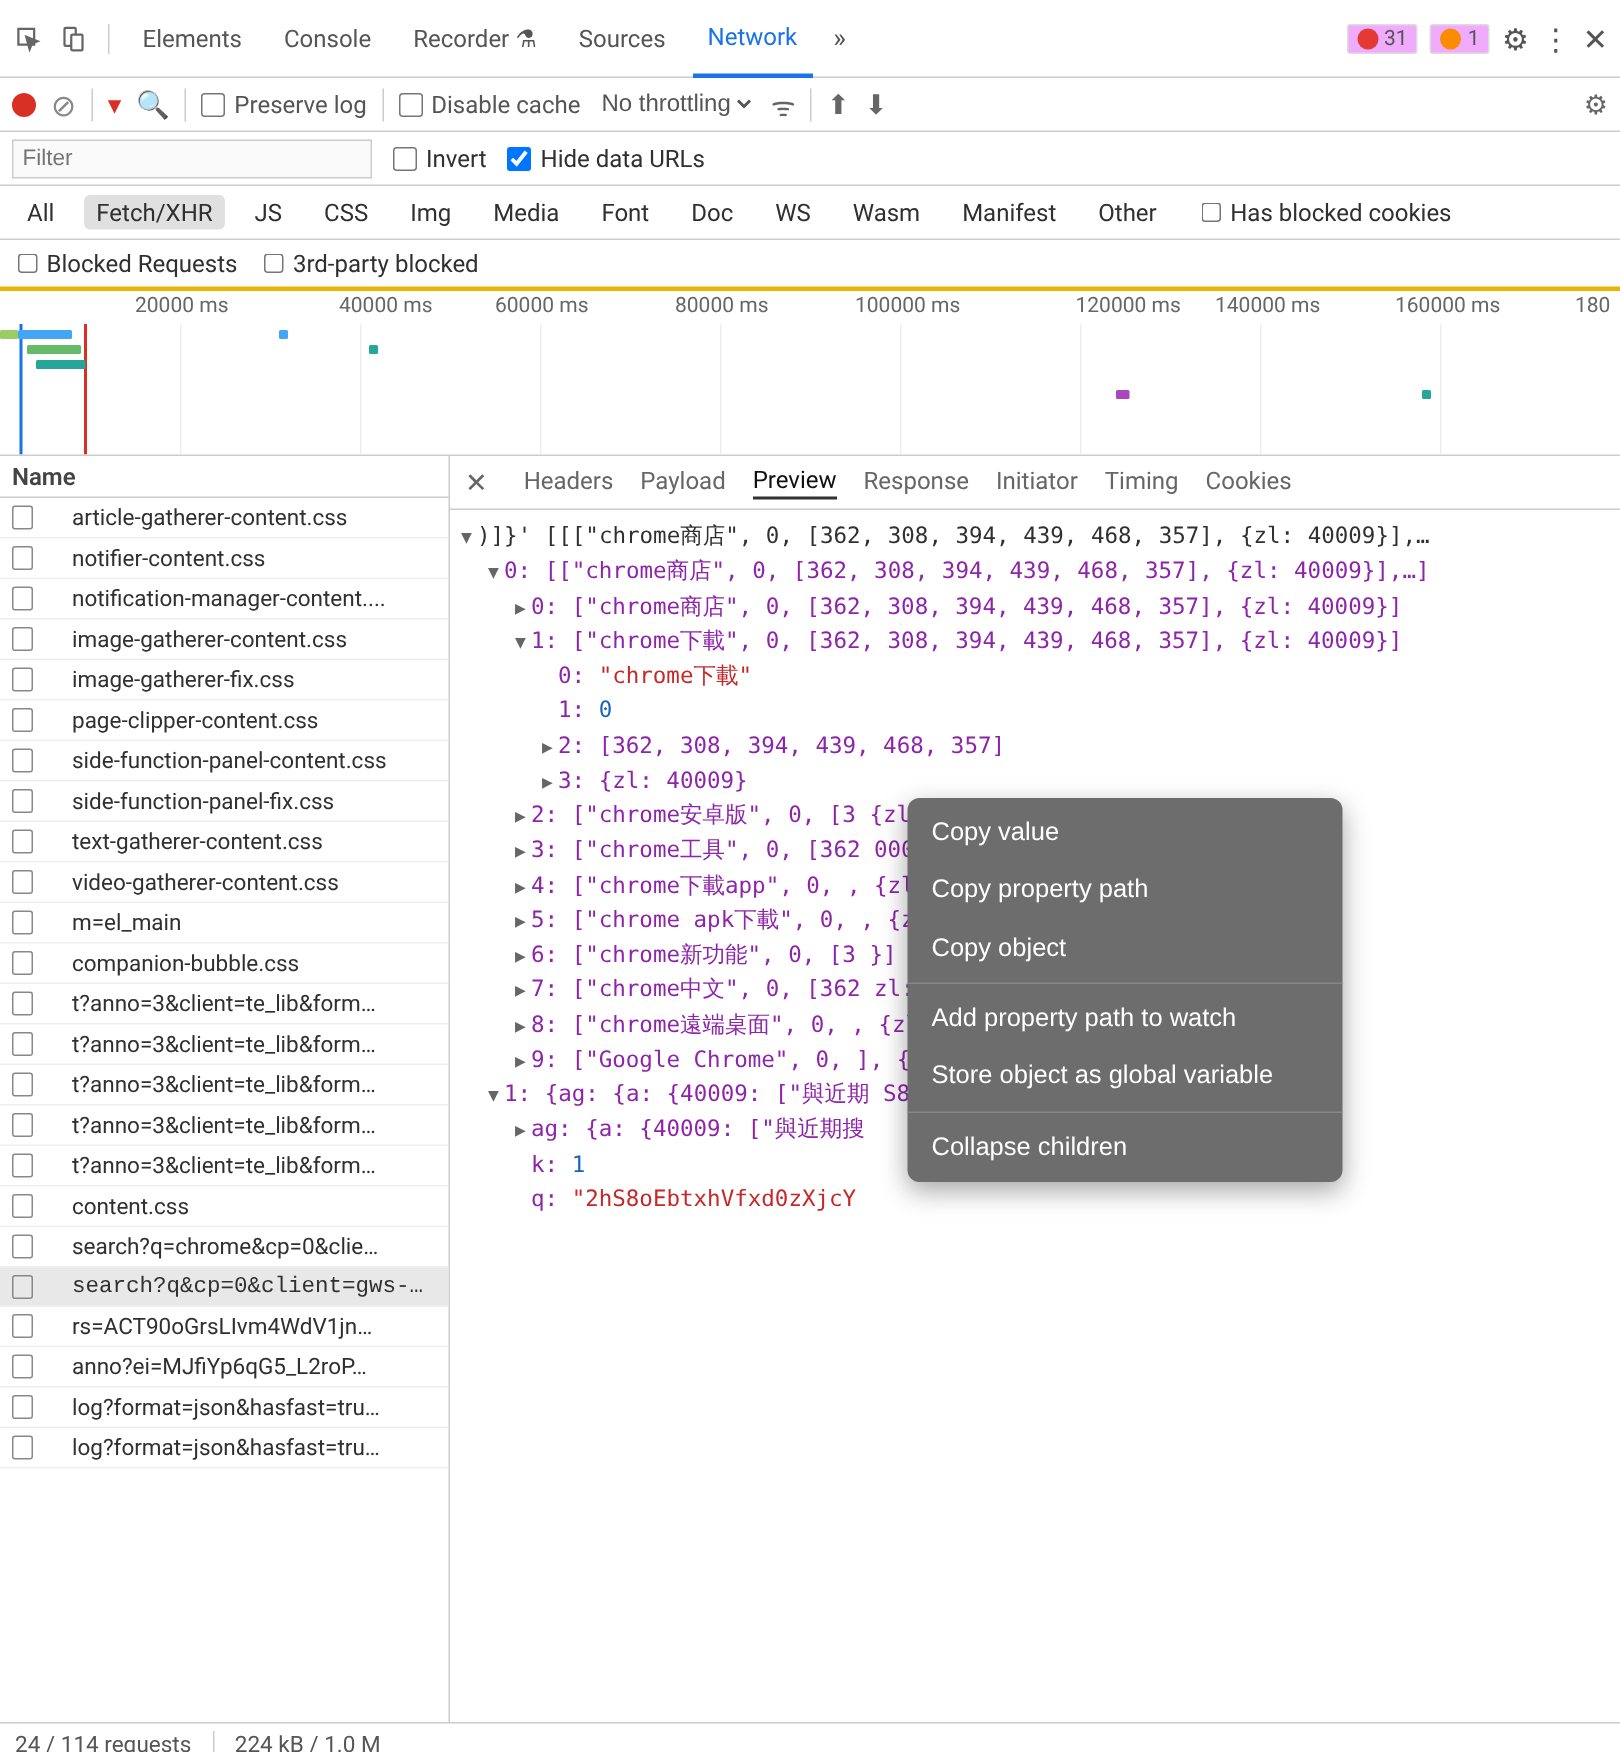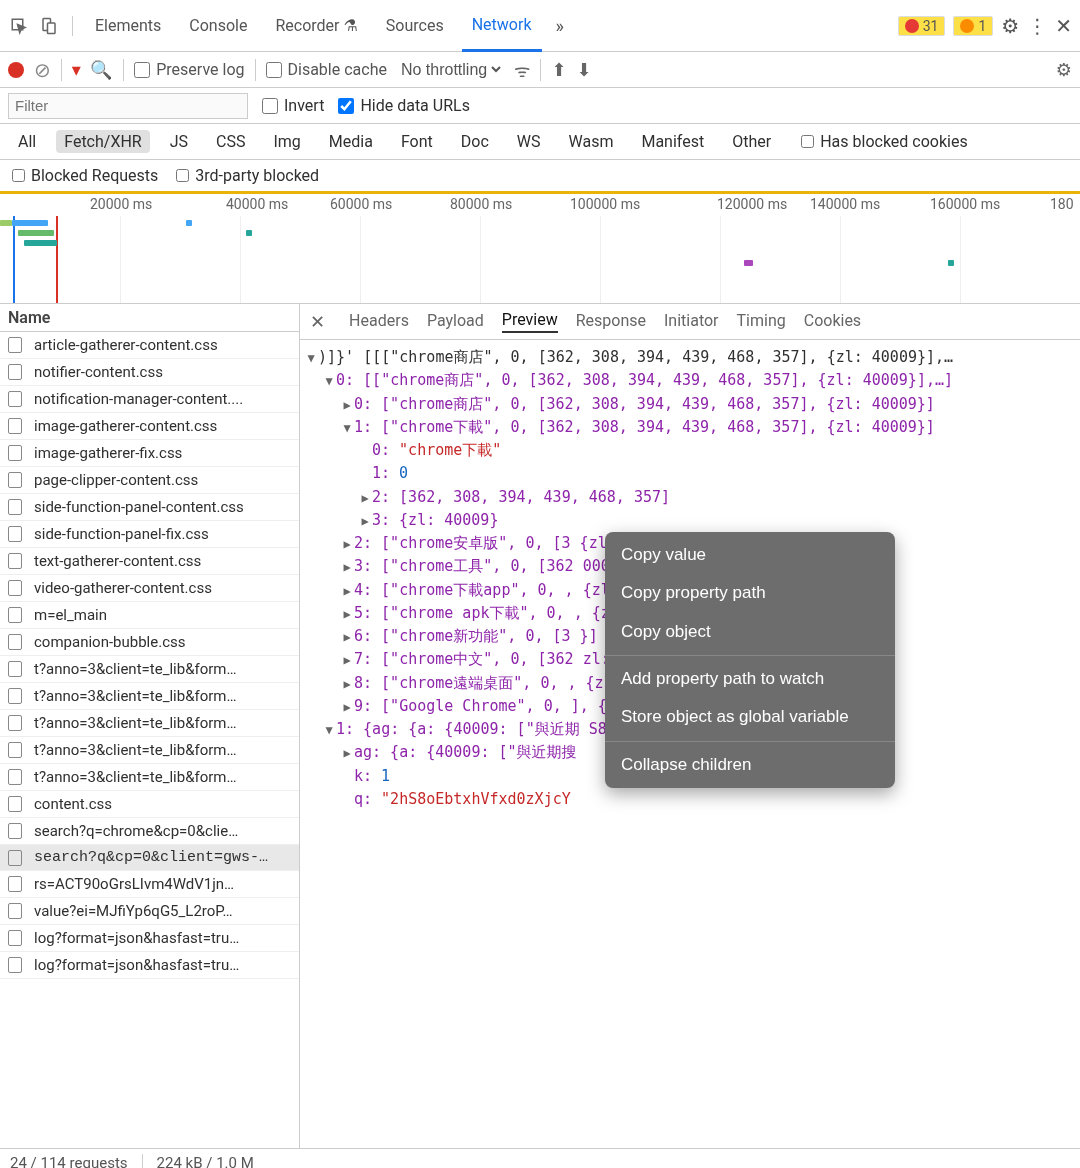--- a/index.html
+++ b/index.html
@@ -18,21 +18,21 @@
     border-bottom: 1px solid #ccc;
     padding: 0 8px; gap: 8px;
     font-size: 16px; color: #555; justify-content: flex-end;
   }
   .tabbar .icon { width: 22px; height: 22px; display:flex;align-items:center;justify-content:center; color:#666; }
   .tabbar .sep { width:1px; height:20px; background:#ccc; margin:0 4px; }
   .tabbar .tab { padding: 0 10px; height: 100%; display:flex;align-items:center; cursor:default; }
   .tabbar .tab.active { color: #1a73e8; border-bottom: 3px solid #1a73e8; margin-bottom:-1px; }
   .tabbar .chev { font-size:18px; color:#555; padding:0 6px; }
   .tabbar .spacer { flex:1; }
-  .tabbar .badge { display:flex; align-items:center; gap:4px; background:#fde047; border:1px solid #ddd; border-radius:2px; padding:1px 6px; font-size:14px; }
+  .tabbar .badge { display:flex; align-items:center; gap:4px; background:#f0abfc; border:1px solid #ddd; border-radius:2px; padding:1px 6px; font-size:14px; }
   .tabbar .badge.err .dot{ background:#e53935;}
   .tabbar .badge.warn .dot{ background:#fb8c00;}
   .tabbar .badge .dot{ width:14px;height:14px;border-radius:50%; display:inline-block;}
   .tabbar .ticon{ font-size:20px; color:#555; }
 
   
   .toolbar {
     display: flex; align-items: center; height: 36px;
     border-bottom: 1px solid #ccc; padding: 0 8px; gap: 10px;
     font-size: 16px; color:#555;
@@ -73,21 +73,21 @@
   .timeline .bar{ position:absolute; height:6px; border-radius:1px;}
   .timeline .vline{ position:absolute; top:22px;bottom:0; width:2px;}
 
   
   .split { display:flex; height: calc(1168px - 36px - 36px - 36px - 40px - 38px - 110px - 28px); }
   .reqlist {
     width: 300px; border-right:1px solid #ccc; display:flex; flex-direction:column; font-size:15px;
   }
   .reqlist .hdr{ padding:4px 8px; font-weight:600; border-bottom:1px solid #ccc; color:#444; font-size:16px;}
   .reqlist .rows{ overflow-y:auto; flex:1;}
-  .reqlist .row{ display:flex; align-items:center; gap:12px; padding:4px 8px; border-bottom:1px solid #eee; white-space:nowrap; overflow:hidden; text-overflow:ellipsis;}
+  .reqlist .row{ display:flex; align-items:center; gap:26px; padding:4px 8px; border-bottom:1px solid #eee; white-space:nowrap; overflow:hidden; text-overflow:ellipsis;}
   .reqlist .row.sel{ background:#e8e8e8;font-family:Liberation Mono, monospace;}
   .reqlist .fi{ width:14px;height:16px; border:1px solid #888; border-radius:2px; flex-shrink:0;}
 
   .detail { flex:1; display:flex; flex-direction:column; }
   .dtabs { display:flex; align-items:center; gap:18px; padding:6px 10px; border-bottom:1px solid #ccc; font-size:16px; color:#666;}
   .dtabs .close{ font-size:18px; color:#666; padding-right:6px;}
   .dtabs .dtab{ cursor:default; padding-bottom:2px;}
   .dtabs .dtab.active{ color:#111; border-bottom:2px solid #333;}
   .preview {
     flex:1; padding:6px 4px; font-family: Menlo, Consolas, monospace; font-size:15px; overflow:hidden; position:relative; line-height:1.55; white-space:nowrap;
@@ -346,21 +346,21 @@
         <div class="row sel">
           <span class="fi"></span>
           <span>search?q&amp;cp=0&amp;client=gws-…</span>
         </div>
         <div class="row">
           <span class="fi"></span>
           <span>rs=ACT90oGrsLIvm4WdV1jn…</span>
         </div>
         <div class="row">
           <span class="fi"></span>
-          <span>value?ei=MJfiYp6qG5_L2roP…</span>
+          <span>anno?ei=MJfiYp6qG5_L2roP…</span>
         </div>
         <div class="row">
           <span class="fi"></span>
           <span>log?format=json&amp;hasfast=tru…</span>
         </div>
         <div class="row">
           <span class="fi"></span>
           <span>log?format=json&amp;hasfast=tru…</span>
         </div>
       </div>

